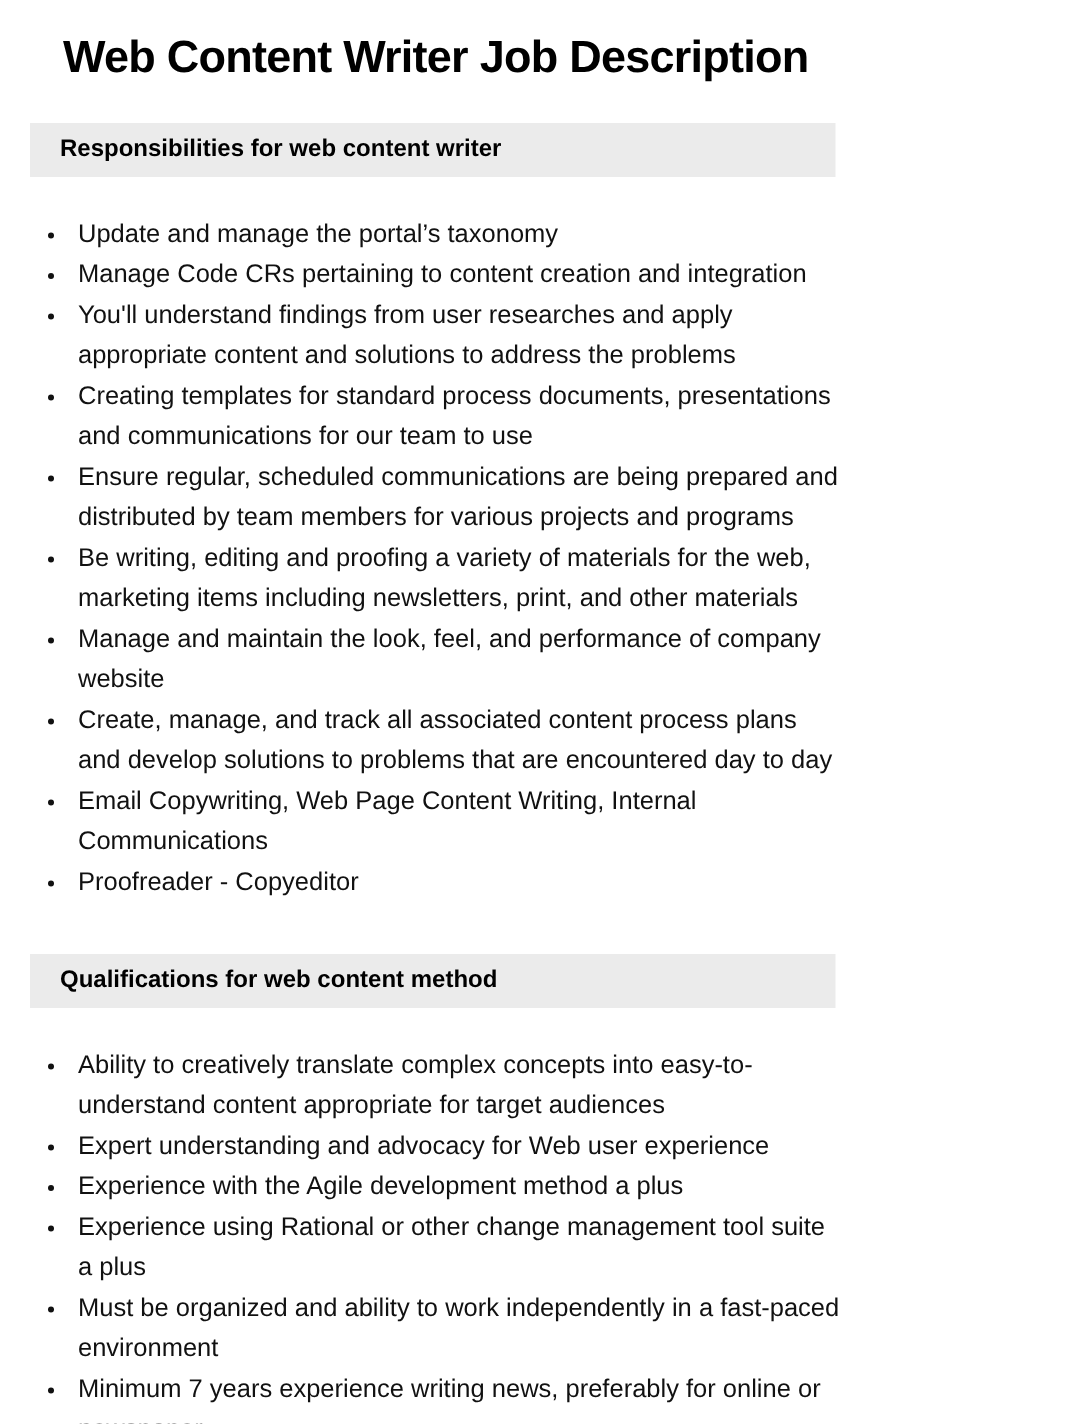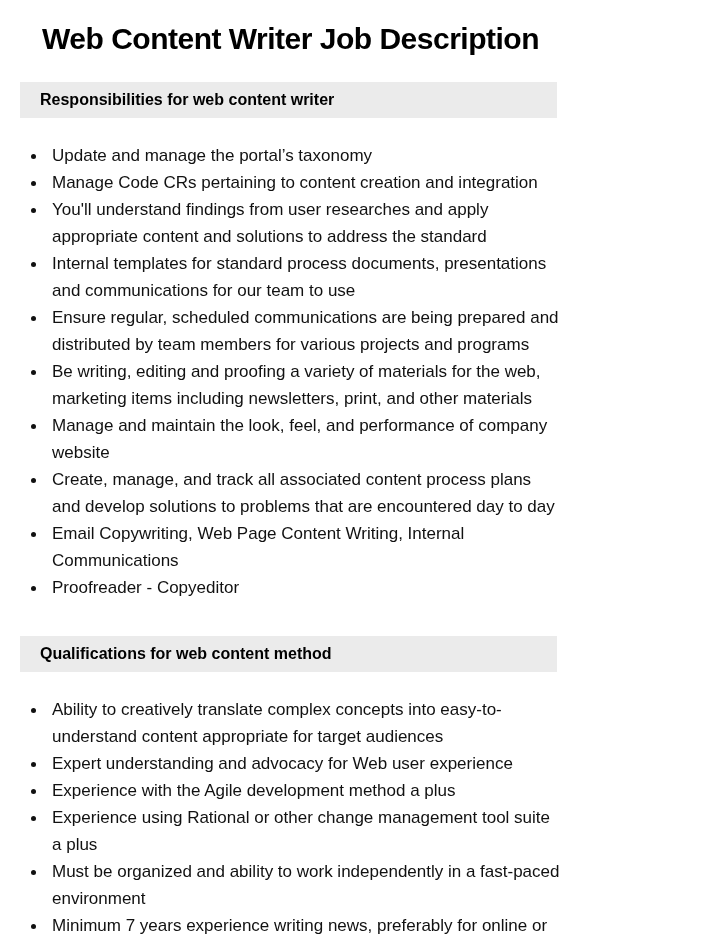--- a/index.html
+++ b/index.html
@@ -72,22 +72,22 @@
   <h1 class="page-title">Web Content Writer Job Description</h1>
 
 
   <div class="section-header">
     <span class="section-heading">Responsibilities for web content writer</span>
   </div>
 
   <ul class="bullet-list">
     <li>Update and manage the portal’s taxonomy</li>
     <li>Manage Code CRs pertaining to content creation and integration</li>
-    <li>You'll understand findings from user researches and apply appropriate content and solutions to address the standard</li>
-    <li>Internal templates for standard process documents, presentations and communications for our team to use</li>
+    <li>You'll understand findings from user researches and apply appropriate content and solutions to address the problems</li>
+    <li>Creating templates for standard process documents, presentations and communications for our team to use</li>
     <li>Ensure regular, scheduled communications are being prepared and distributed by team members for various projects and programs</li>
     <li>Be writing, editing and proofing a variety of materials for the web, marketing items including newsletters, print, and other materials</li>
     <li>Manage and maintain the look, feel, and performance of company website</li>
     <li>Create, manage, and track all associated content process plans and develop solutions to problems that are encountered day to day</li>
     <li>Email Copywriting, Web Page Content Writing, Internal Communications</li>
     <li>Proofreader - Copyeditor</li>
   </ul>
 
   <div class="section-gap"></div>
 

